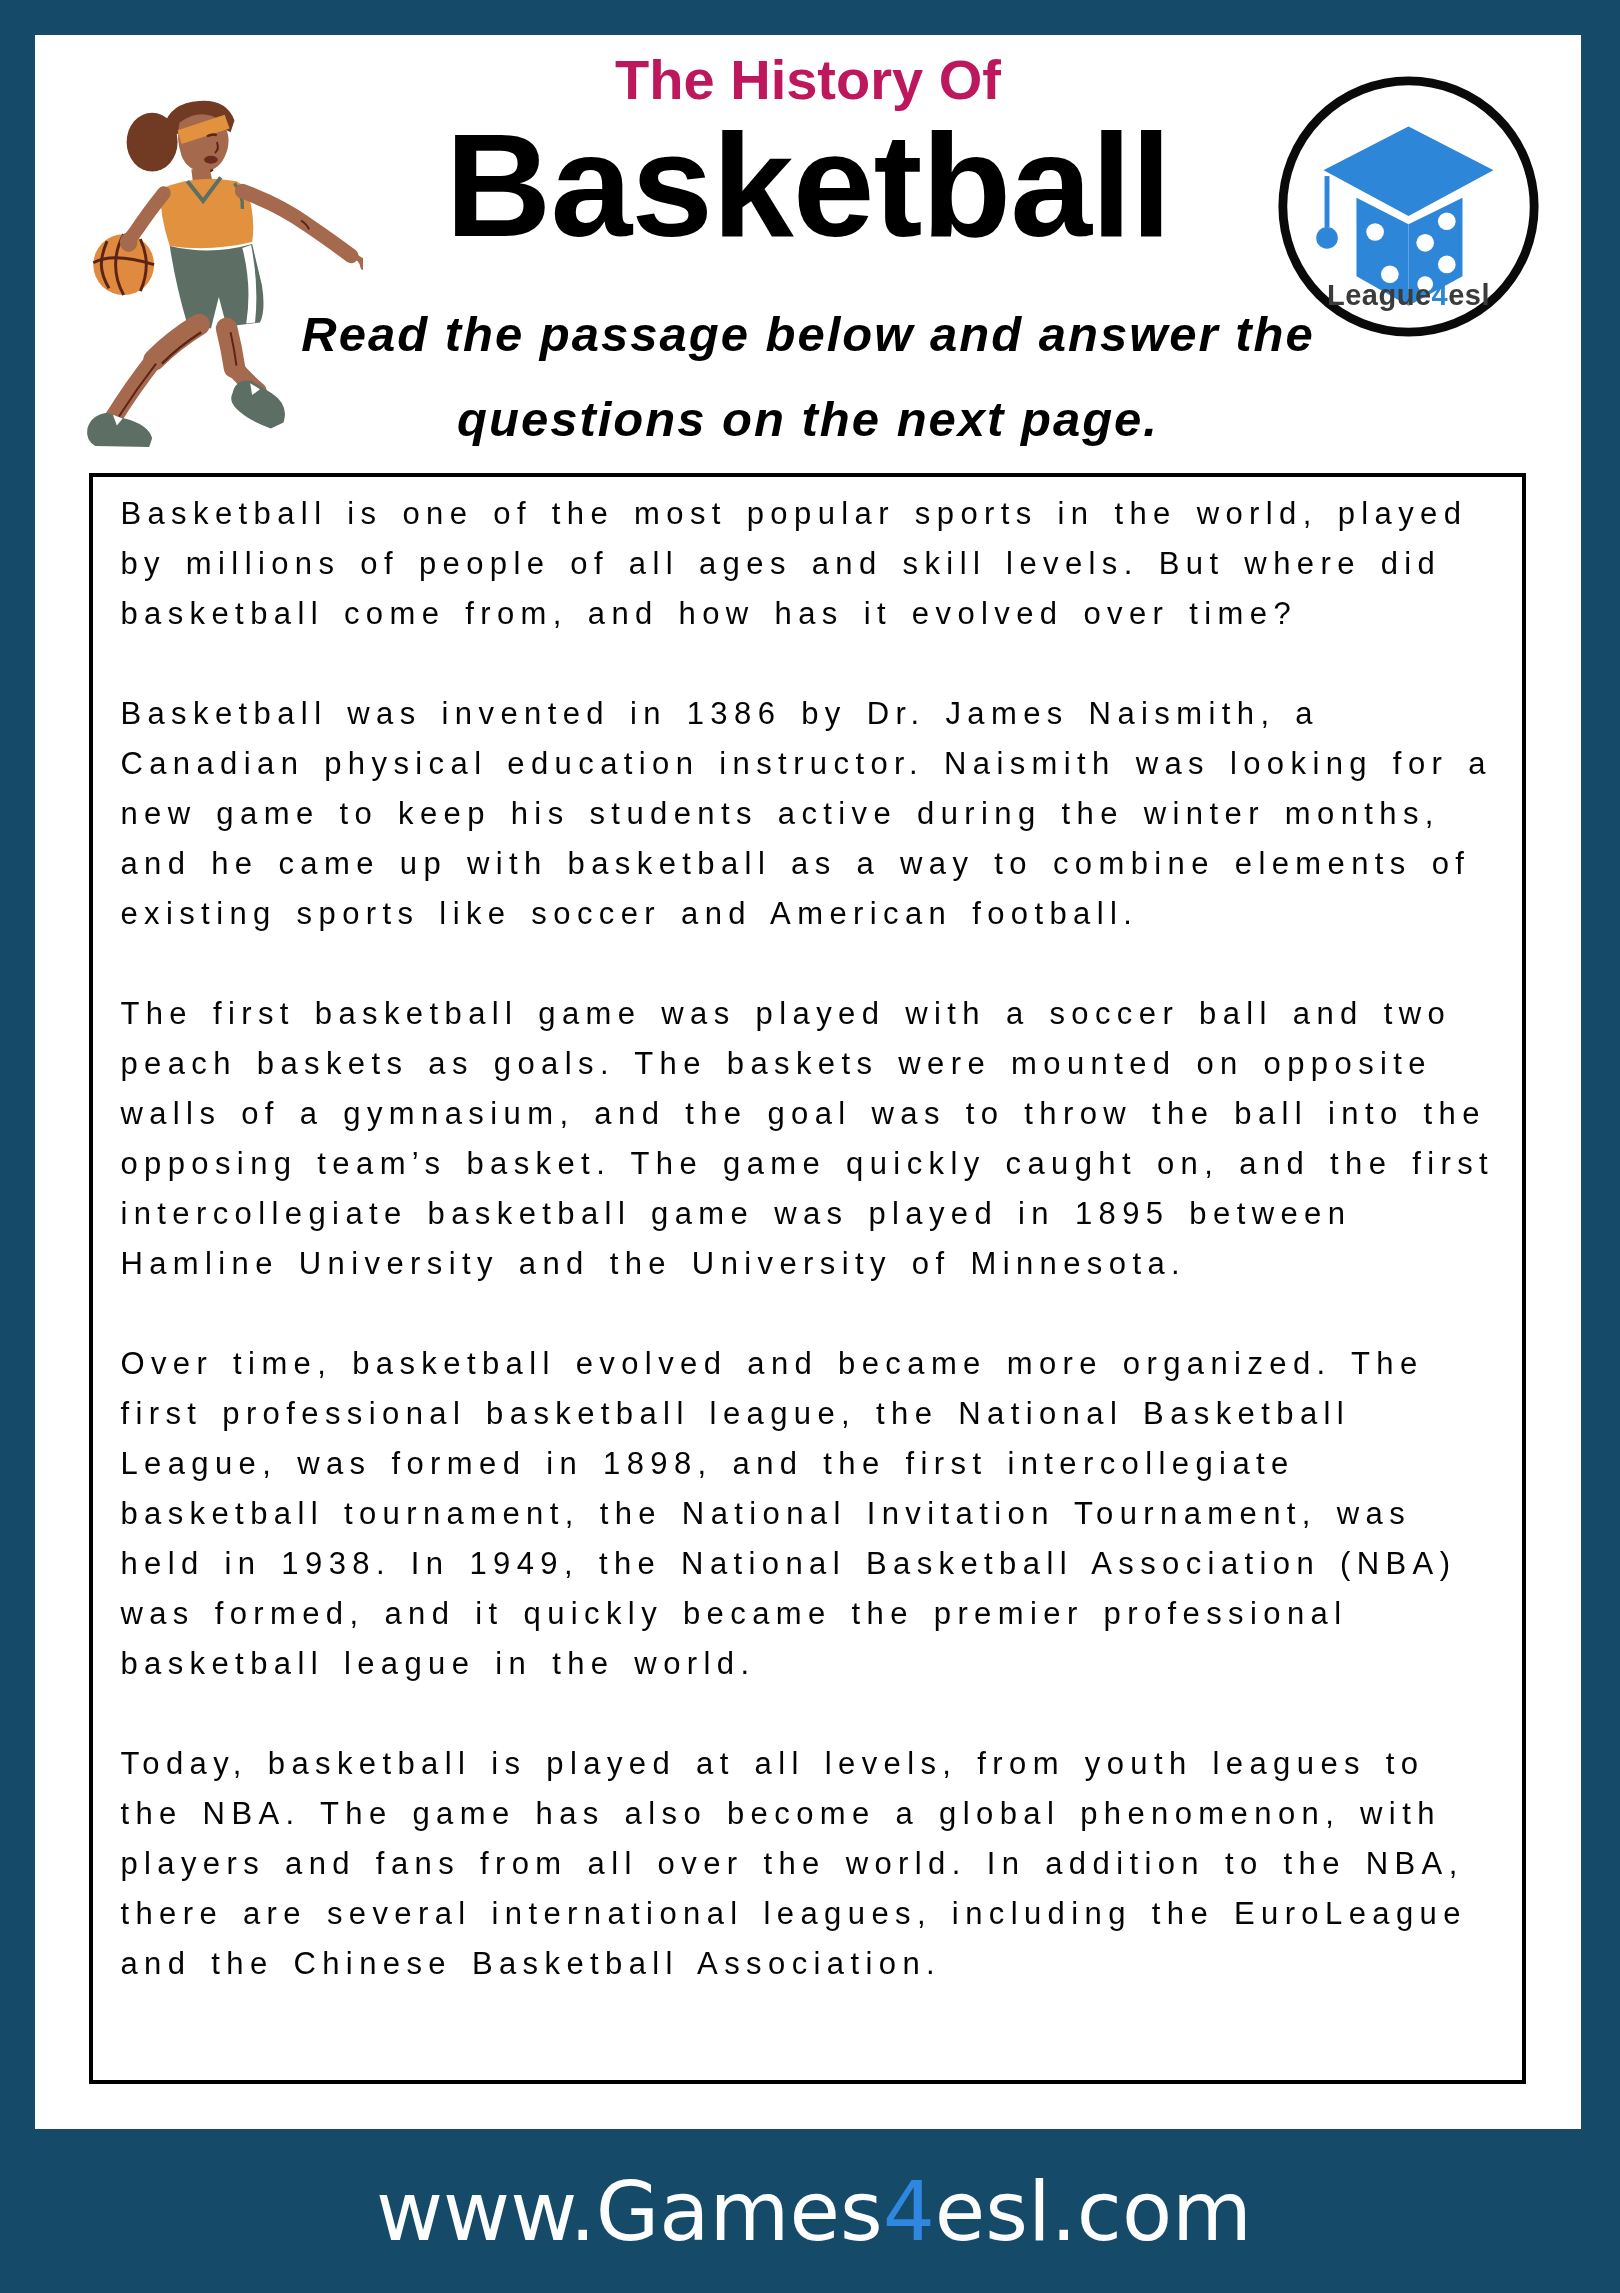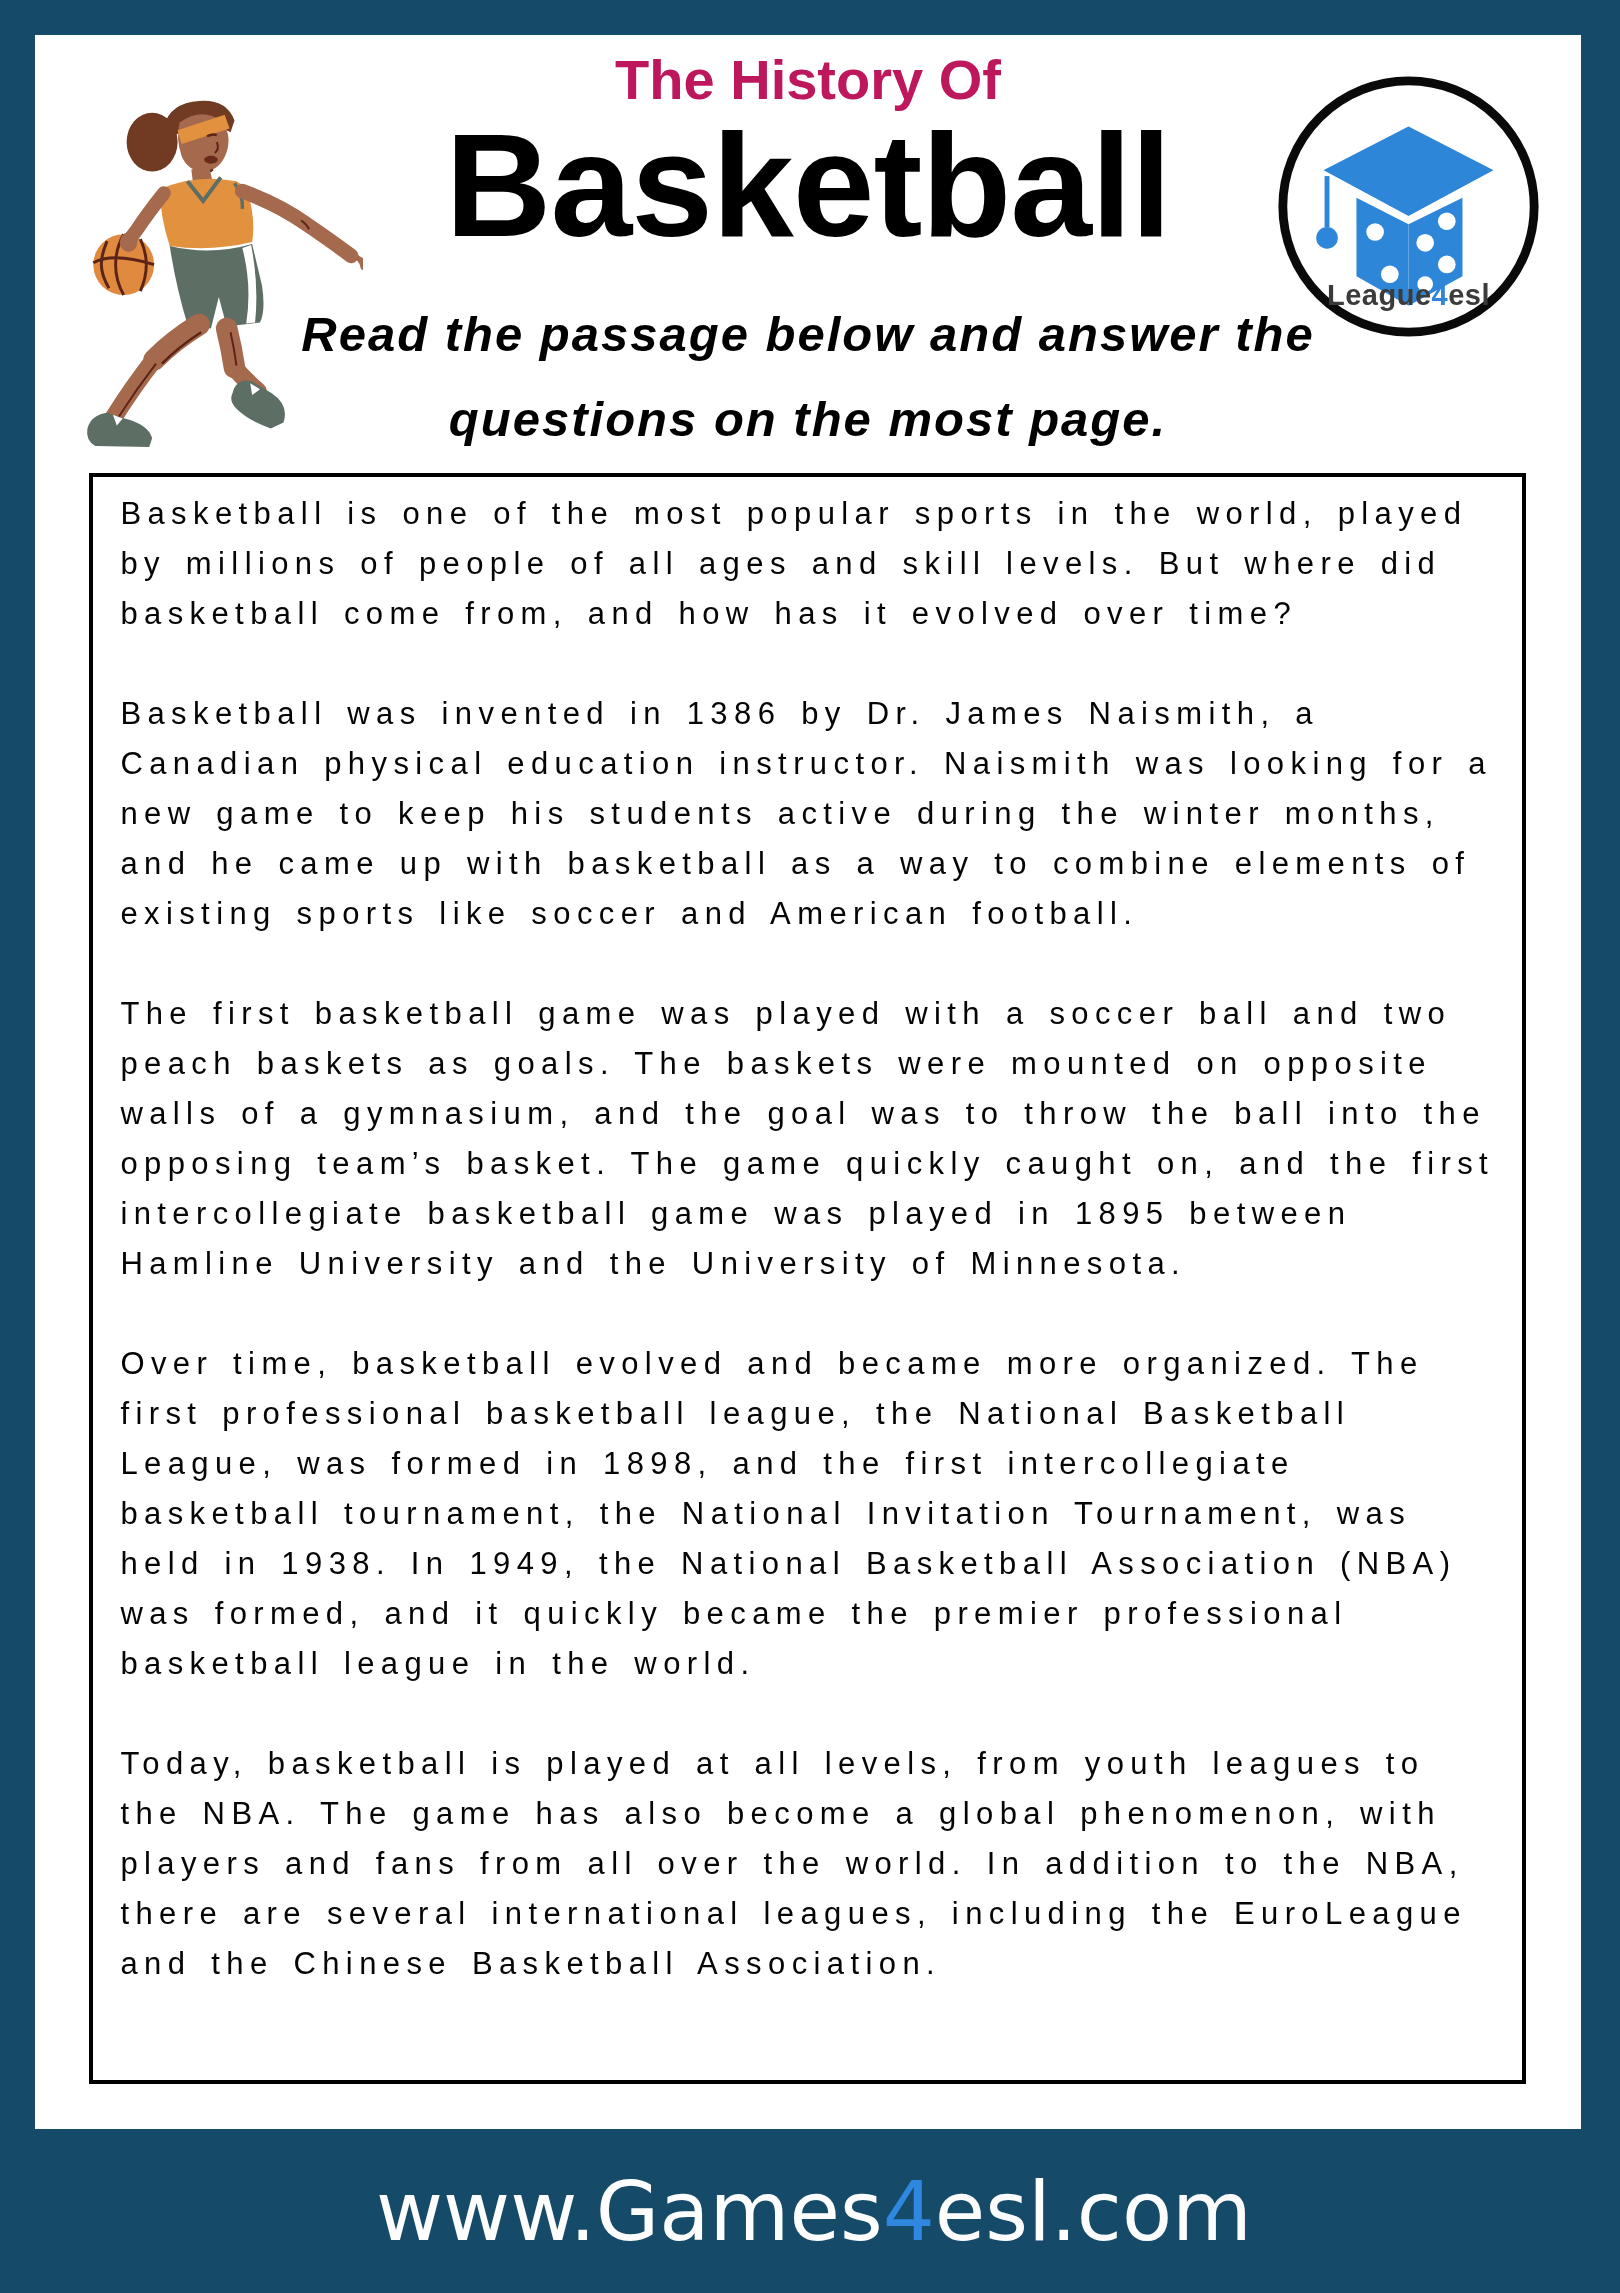--- a/index.html
+++ b/index.html
@@ -79,21 +79,21 @@
 
       <path d="M34,338 Q38,324 54,322 L72,328 Q96,334 100,348 L97,357 L42,356 Q32,350 34,338 Z" fill="#5d6e64"></path>
       <path d="M60,324 l10,4 l-6,7 z" fill="#ffffff"></path>
       <path d="M182,302 Q186,286 202,290 L222,302 Q240,314 234,332 L221,338 Q198,330 186,318 Q178,310 182,302 Z" fill="#5d6e64"></path>
       <path d="M200,292 l10,6 l-8,6 z" fill="#ffffff"></path>
     </svg>
 
     <div class="header">
       <div class="title-small">The History Of</div>
       <div class="title-large">Basketball</div>
-      <div class="instruction">Read the passage below and answer the questions on the most page.</div>
+      <div class="instruction">Read the passage below and answer the questions on the next page.</div>
     </div>
 
     <div class="logo">
       <svg viewBox="0 0 274 274" width="269" height="269" xmlns="http://www.w3.org/2000/svg">
         <circle cx="137" cy="137" r="128" fill="#ffffff" stroke="#0a0a0a" stroke-width="9"></circle>
 
         <path d="M84,128 L137,155 L137,238 L84,208 Z" fill="#2e86d8"></path>
         <path d="M137,155 L192,128 L192,208 L137,238 Z" fill="#2e86d8"></path>
         <circle cx="103" cy="163" r="9" fill="#ffffff"></circle>
         <circle cx="118" cy="206" r="9" fill="#ffffff"></circle>

